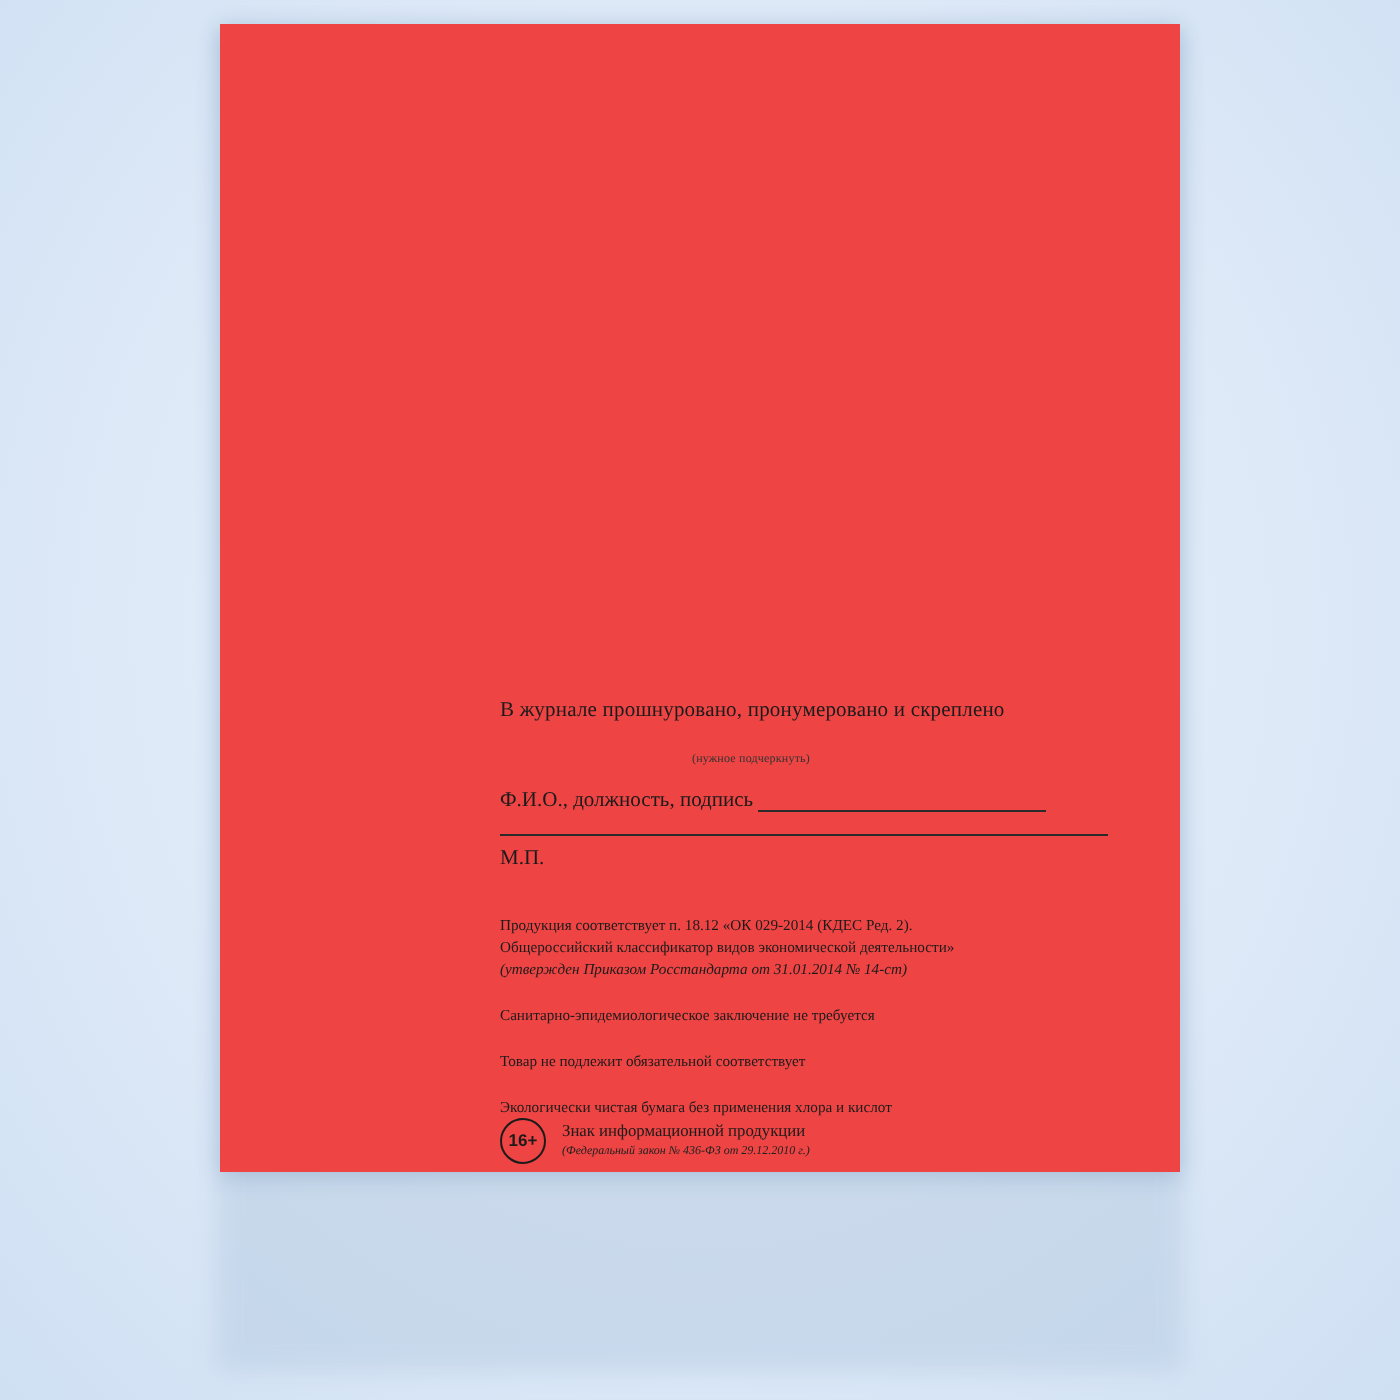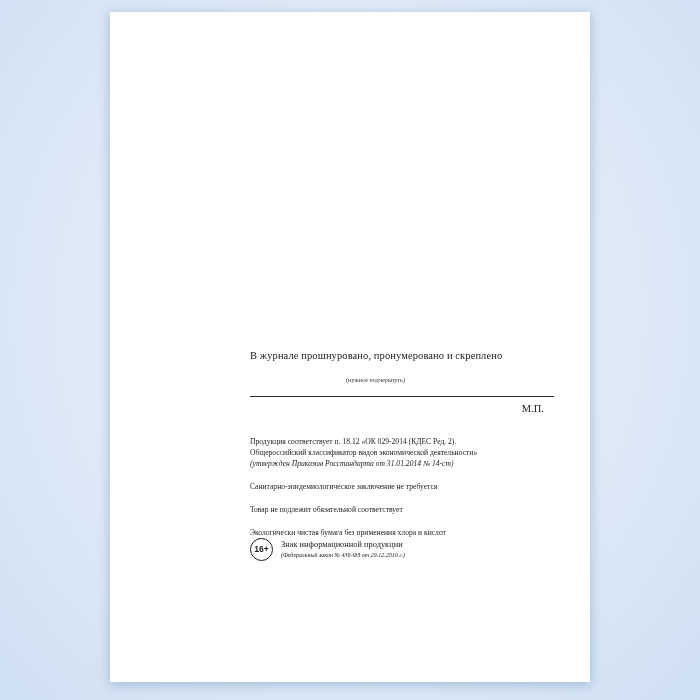--- a/index.html
+++ b/index.html
@@ -29,22 +29,22 @@
     background: #b9cde3;
     filter: blur(6px);
     opacity: .55;
     border-radius: 2px;
   }
   .page {
     position: absolute;
     left: 110px;
     top: 12px;
     width: 480px;
-    height: 670px;
-    background: #ffffff;
+    height: 574px;
+    background: #ef4444;
     box-shadow: 0 2px 10px rgba(70,110,150,.25);
   }
   .page-inner {
     position: absolute;
     left: 0; right: 0; top: 0; bottom: 0;
     padding: 0 32px;
     box-sizing: border-box;
   }
   .block {
     position: absolute;
@@ -83,21 +83,20 @@
   }
   .row-date { margin-bottom: 14px; }
   .row-fio  { margin-bottom: 10px; }
   .full-rule {
     border-bottom: 1px solid #2b2b2b;
     height: 1px;
     width: 100%;
     margin-bottom: 6px;
   }
   .mp {
-    text-align: right;
     font-size: 10.5px;
     color: #1b1b1b;
     margin-bottom: 22px;
     padding-right: 10px;
   }
   .legal {
     font-size: 7.6px;
     line-height: 1.45;
     color: #1b1b1b;
   }
@@ -135,20 +134,24 @@
 <div class="page">
   <div class="page-inner">
 
     <div class="block">
 
       <div class="line1">В журнале прошнуровано, пронумеровано и скреплено</div>
 
       <div class="sub-note">(нужное подчеркнуть)</div>
 
 
+      <div class="fill-row row-fio">
+        <span>Ф.И.О., должность, подпись</span>
+        <span class="rule r-name"></span>
+      </div>
 
       <div class="full-rule"></div>
 
       <div class="mp">М.П.</div>
 
       <div class="legal">
         <p>Продукция соответствует п. 18.12 «ОК 029-2014 (КДЕС Ред. 2).</p>
         <p>Общероссийский классификатор видов экономической деятельности»</p>
         <p class="italic">(утвержден Приказом Росстандарта от 31.01.2014 № 14-ст)</p>
         <p class="gap">Санитарно-эпидемиологическое заключение не требуется</p>

